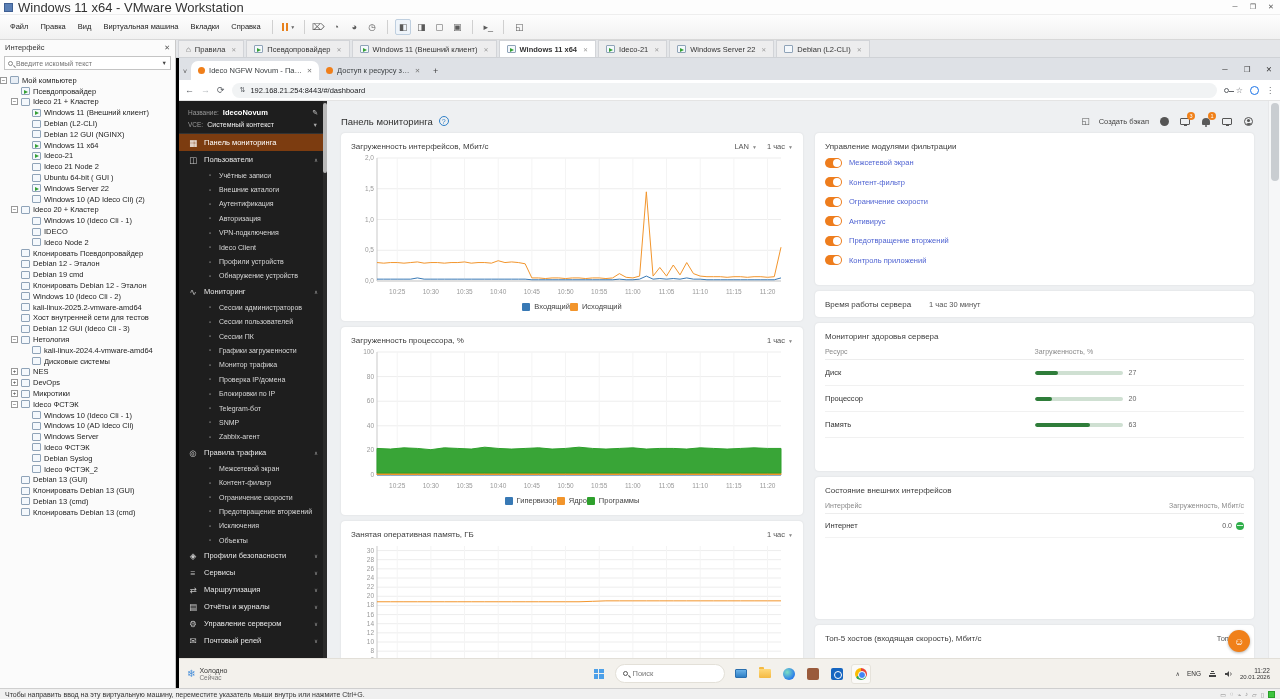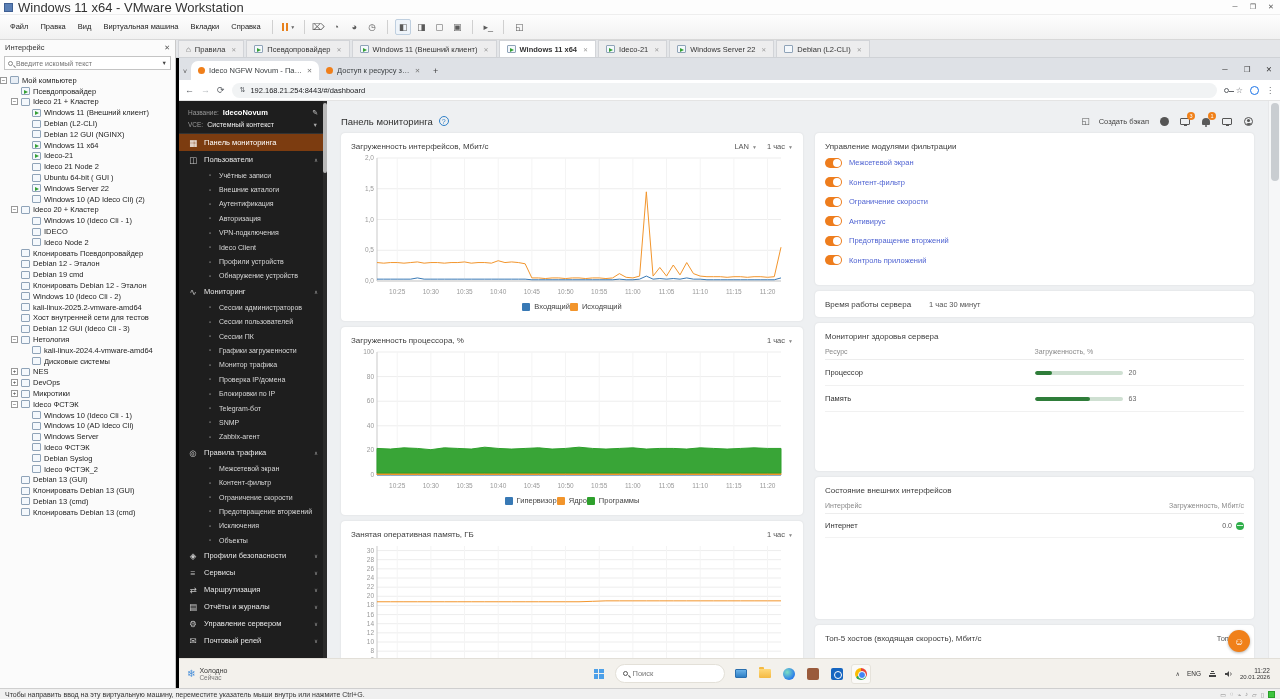--- a/index.html
+++ b/index.html
@@ -988,20 +988,29 @@
                   <div class="card" style="height:148px;">
                     <div class="cardtitle">
                         <span>Мониторинг здоровья сервера</span>
                       </div>
                     <div class="tbl-h">
                       <span class="c50">Ресурс</span>
                       <span class="c50">Загруженность, %</span>
                     </div>
                     <div id="health-rows">
                         <div class="tbl-r">
+                          <span class="c50">Диск</span>
+                          <span class="c50 bar">
+                            <span class="track">
+                              <span class="fill" style="width: 27%;"></span>
+                            </span>
+                            <span class="bval">27</span>
+                          </span>
+                        </div>
+                        <div class="tbl-r">
                           <span class="c50">Процессор</span>
                           <span class="c50 bar">
                             <span class="track">
                               <span class="fill" style="width: 20%;"></span>
                             </span>
                             <span class="bval">20</span>
                           </span>
                         </div>
                         <div class="tbl-r">
                           <span class="c50">Память</span>

